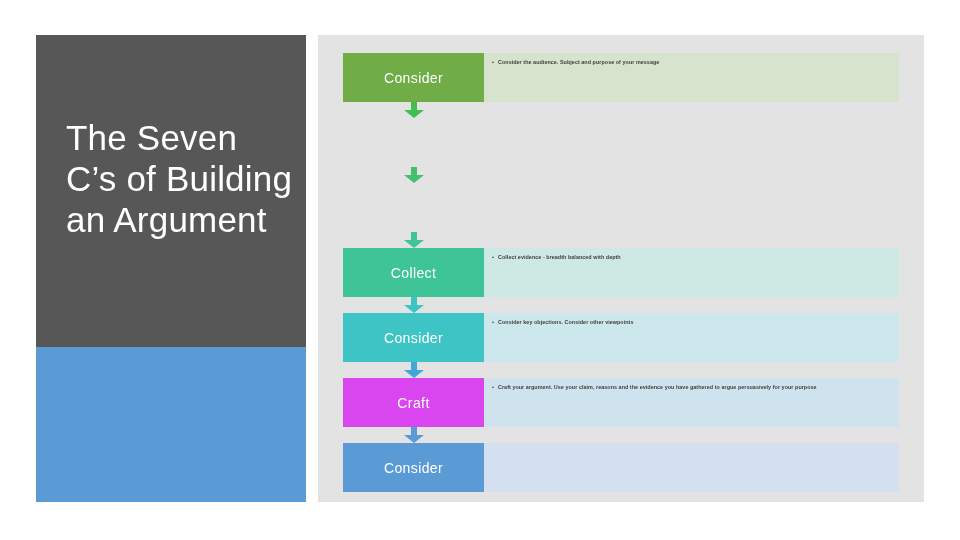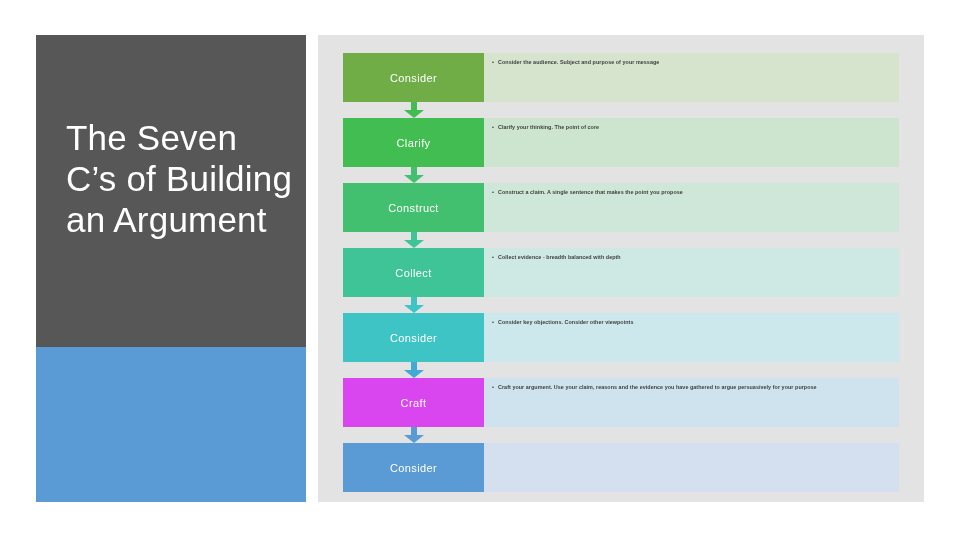--- a/index.html
+++ b/index.html
@@ -78,21 +78,21 @@
     left: 25px;
     top: 0;
     width: 141px;
     height: 49px;
     display: flex;
     align-items: center;
     justify-content: center;
   }
   .stage-label {
     color: #ffffff;
-    font-size: 11px;
+    font-size: 14px;
     line-height: 10px;
     font-family: "Liberation Sans", sans-serif;
     letter-spacing: 0.4px;
     text-align: center;
   }
 
   
   .detail-box {
     position: absolute;
     left: 166px;
@@ -162,40 +162,24 @@
           <div class="stage-label">Consider</div>
         </div>
         <div class="detail-box" style="background: rgb(214, 227, 205);">
           <div class="detail-text">Consider the audience. Subject and purpose of your message</div>
         </div>
       </div>
       <div class="arrow" style="top: 67px;">
         <div class="shaft" style="background: rgb(65, 189, 82);"></div>
         <div class="head" style="border-top: 8px solid rgb(65, 189, 82);"></div>
       </div>
-      <div class="proc-row" style="top: 83px;">
-        <div class="stage-box" style="background: rgb(65, 189, 82);">
-          <div class="stage-label">Clarify</div>
-        </div>
-        <div class="detail-box" style="background: rgb(205, 229, 207);">
-          <div class="detail-text">Clarify your thinking. The point of core</div>
-        </div>
-      </div>
       <div class="arrow" style="top: 132px;">
         <div class="shaft" style="background: rgb(67, 192, 111);"></div>
         <div class="head" style="border-top: 8px solid rgb(67, 192, 111);"></div>
       </div>
-      <div class="proc-row" style="top: 148px;">
-        <div class="stage-box" style="background: rgb(67, 192, 111);">
-          <div class="stage-label">Construct</div>
-        </div>
-        <div class="detail-box" style="background: rgb(206, 231, 217);">
-          <div class="detail-text">Construct a claim. A single sentence that makes the point you propose</div>
-        </div>
-      </div>
       <div class="arrow" style="top: 197px;">
         <div class="shaft" style="background: rgb(63, 196, 151);"></div>
         <div class="head" style="border-top: 8px solid rgb(63, 196, 151);"></div>
       </div>
       <div class="proc-row" style="top: 213px; padding-left: 40px;">
         <div class="stage-box" style="background: rgb(63, 196, 151);">
           <div class="stage-label">Collect</div>
         </div>
         <div class="detail-box" style="background: rgb(206, 233, 227);">
           <div class="detail-text">Collect evidence - breadth balanced with depth</div>

